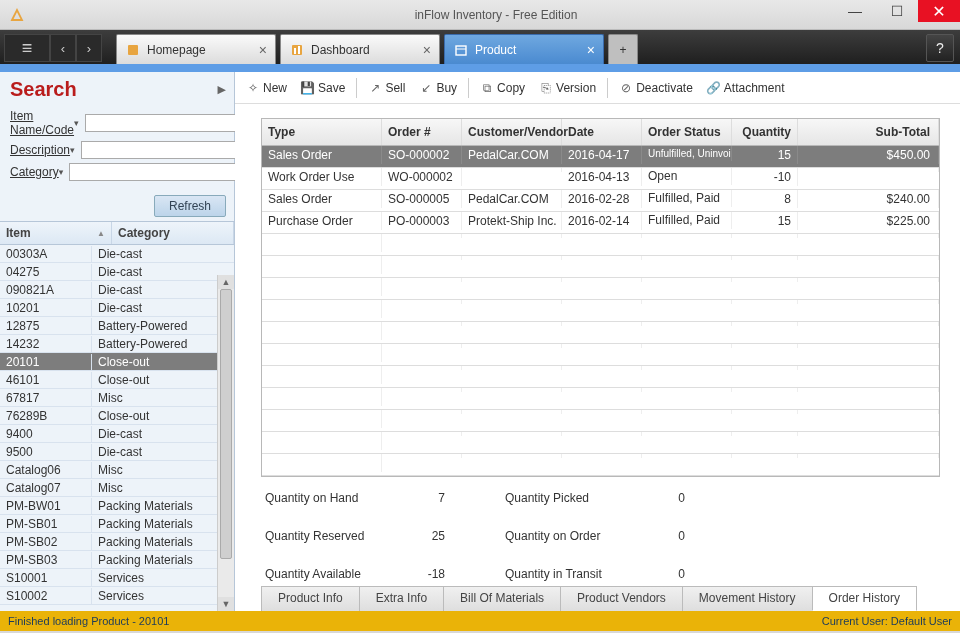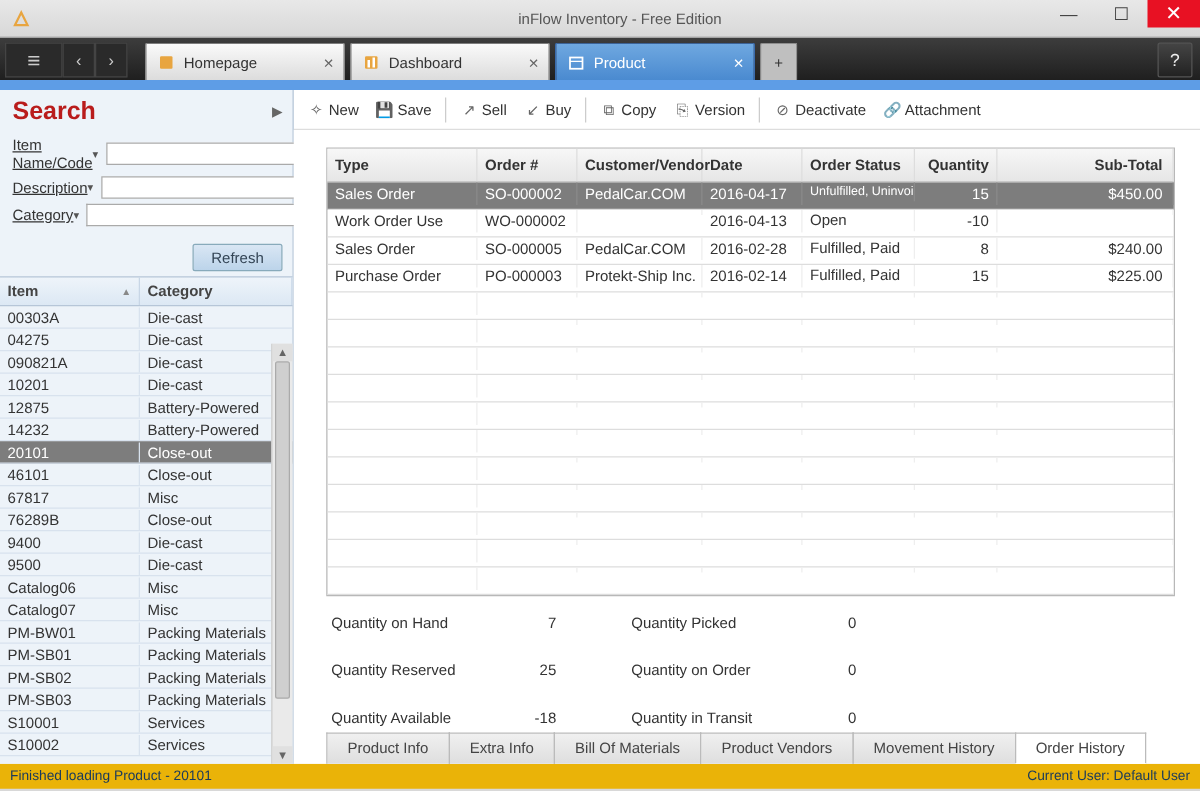--- a/index.html
+++ b/index.html
@@ -37,21 +37,21 @@
 .search-row .cat-dd { width:14px; height:18px; border:1px solid #aaa; border-left:none; background:#f0f0f0; font-size:8px; display:flex; align-items:center; justify-content:center;}
 .refresh-row { text-align:right; padding: 4px 8px;}
 .btn-refresh { background:linear-gradient(#d9e6f4,#bcd4ea); border:1px solid #8ab; padding:3px 14px; border-radius:2px; color:#345; font-size:12px;}
 .list-hdr { display:flex; background: linear-gradient(#eef4fa,#dce8f4); border-top:1px solid #b6c6d8; border-bottom:1px solid #b6c6d8; }
 .list-hdr div { padding:4px 6px; font-weight:bold; color:#444; border-right:1px solid #c8d6e6;}
 .list-hdr .col-item { width:112px; display:flex; align-items:center; justify-content:space-between;}
 .list-hdr .col-cat { flex:1; }
 .list-body { flex:1; overflow-y:auto; }
 .list-row { display:flex; border-bottom:1px solid #d8e2ee; height:18px; align-items:center;}
 .list-row div { padding:1px 6px; overflow:hidden; white-space:nowrap; }
-.list-row .c1 { width:112px; border-right:1px solid #d8e2ee;}
+.list-row .c1 { width:92px; border-right:1px solid #d8e2ee;}
 .list-row .c2 { flex:1; }
 .list-row.sel { background:#7d7d7d; color:#fff; }
 .scroll-ind { position:absolute; right:0; top:203px; bottom:0; width:17px; background:#eaeaea; border-left:1px solid #ccc;}
 .scroll-thumb { position:absolute; left:2px; right:2px; top:14px; height:270px; background:#cfcfcf; border:1px solid #aaa; border-radius:2px;}
 .scroll-arr { position:absolute; left:0; right:0; height:14px; background:#e0e0e0; font-size:9px; display:flex; align-items:center; justify-content:center; color:#666;}
 
 .main { flex:1; display:flex; flex-direction:column;}
 .toolbar { height:32px; background:#fff; display:flex; align-items:center; gap:4px; padding:0 6px; border-bottom:1px solid #ddd;}
 .tool-btn { display:flex; align-items:center; gap:3px; padding:2px 5px; color:#333;}
 .tool-btn .ti { width:14px; height:14px; display:flex; align-items:center; justify-content:center; font-size:12px; color:#666;}

